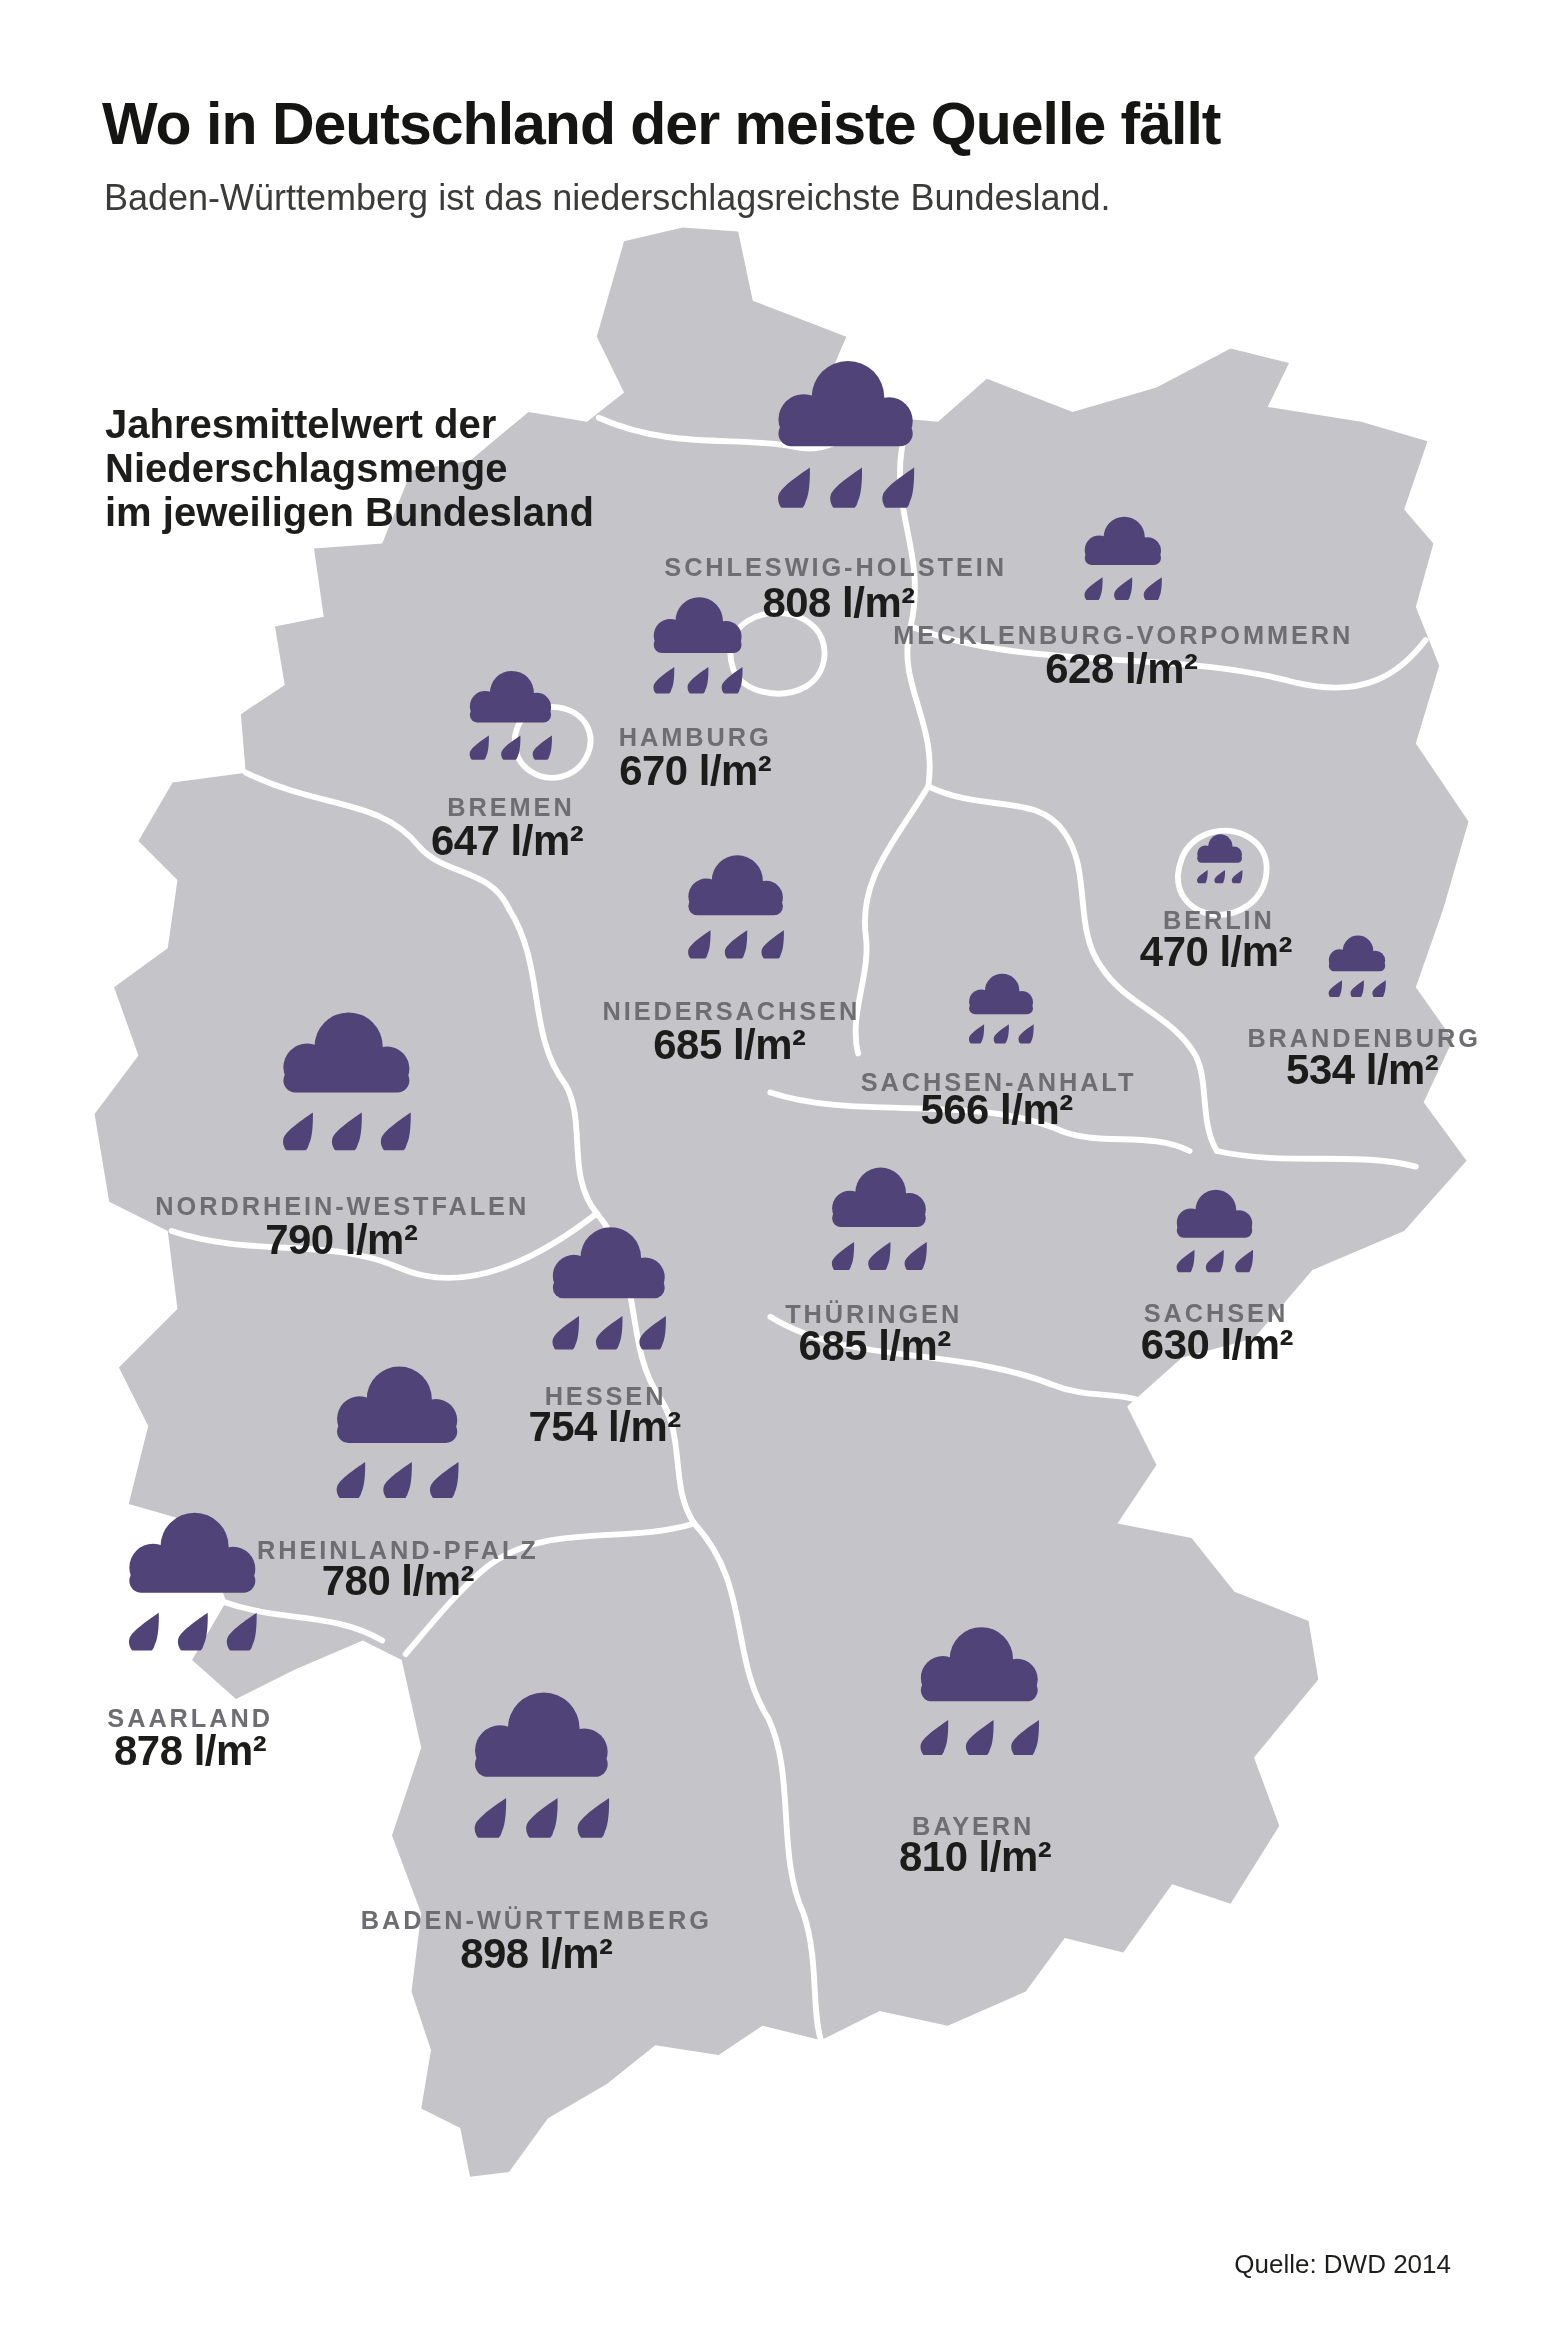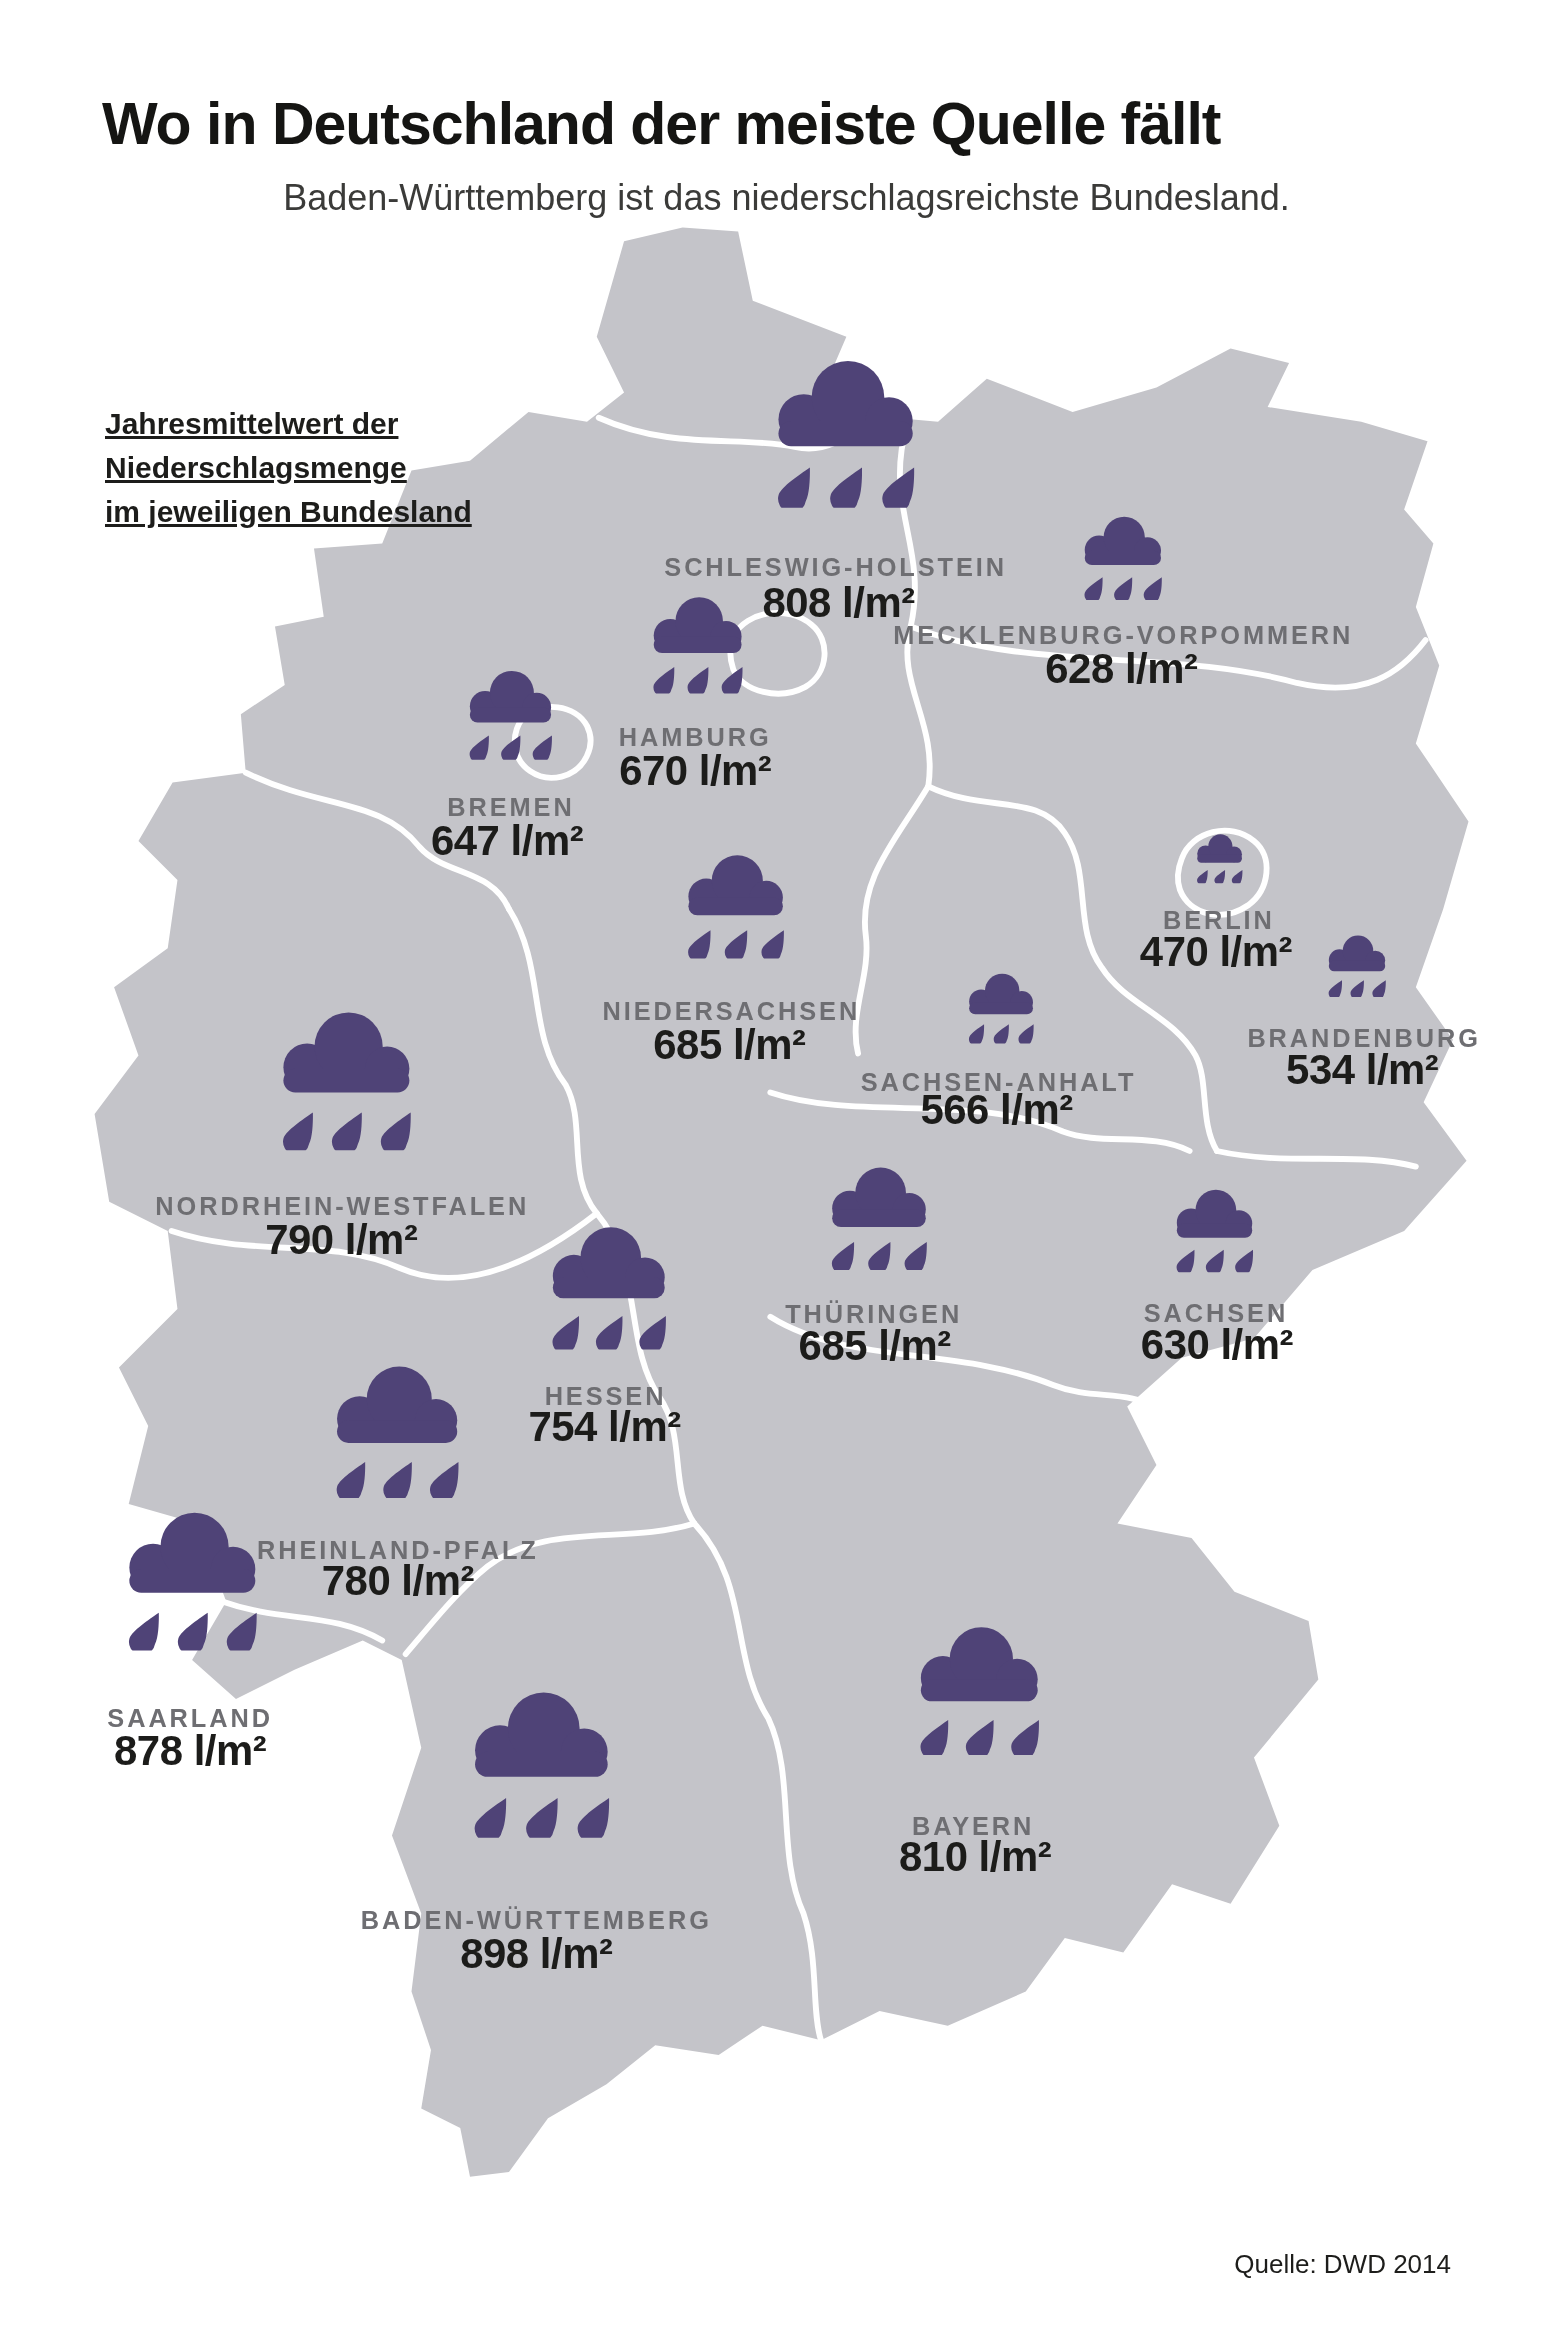--- a/index.html
+++ b/index.html
@@ -6,27 +6,26 @@
   body{
     width:1566px;height:2341px;position:relative;background:#ffffff;
     font-family:"Liberation Sans", sans-serif;overflow:hidden;
   }
   .title{
     position:absolute;left:102px;top:90px;width:1365px;
     font-size:59px;font-weight:700;color:#151513;letter-spacing:-1px;
   }
   .subtitle{
     position:absolute;left:104px;top:177px;width:1365px;
-    font-size:36px;font-weight:400;color:#3b3b39;text-align:center;
+    font-size:36px;font-weight:400;color:#3b3b39;
   }
   .legend-note{
     position:absolute;left:105px;top:402px;width:507px;
-    font-size:30px;font-weight:700;color:#1d1d1b;line-height:44px;
+    font-size:40px;font-weight:700;color:#1d1d1b;line-height:44px;
     white-space:pre-line;
-    text-decoration:underline;
   }
   .map-svg{position:absolute;left:0;top:0;}
   .state-label{
     font-family:"Liberation Sans", sans-serif;
     font-size:26px;font-weight:700;letter-spacing:3px;
     fill:#6e6e72;text-anchor:middle;
   }
   .state-value{
     font-family:"Liberation Sans", sans-serif;
     font-size:43px;font-weight:700;letter-spacing:-0.5px;

